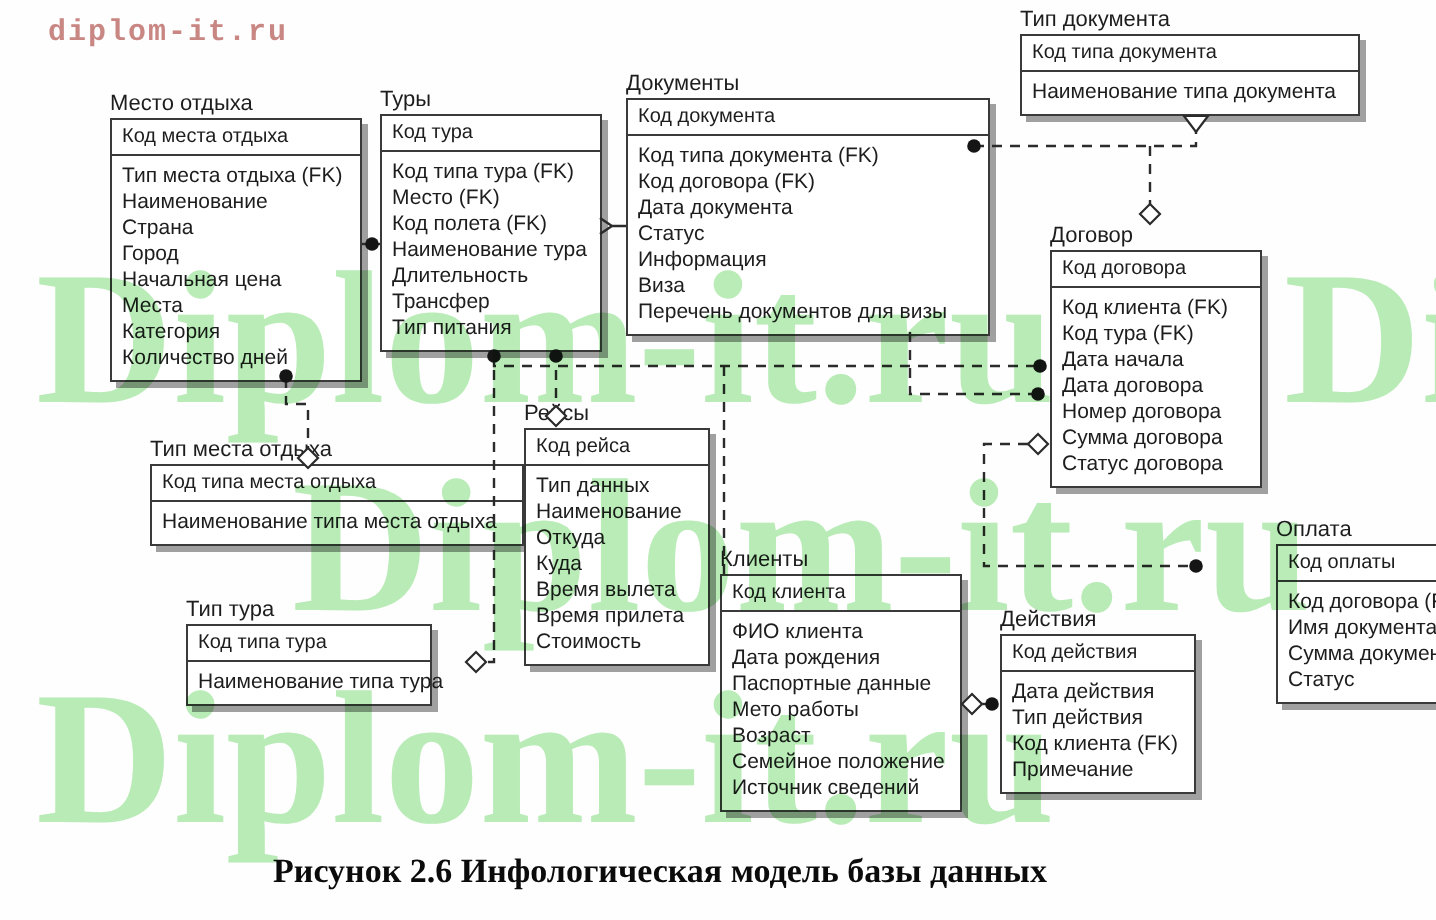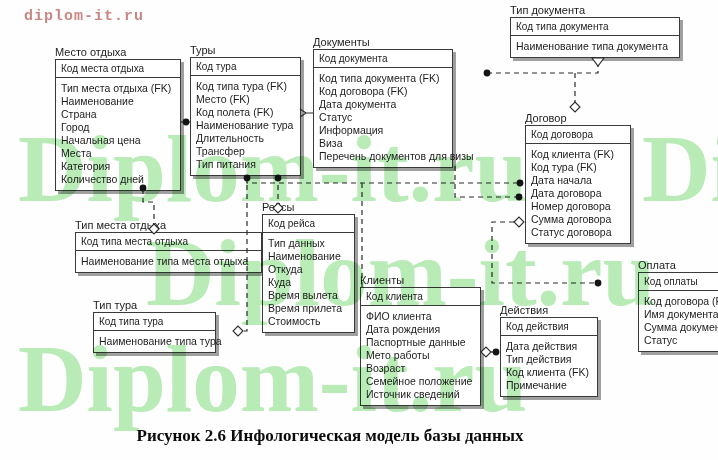--- a/index.html
+++ b/index.html
@@ -14,21 +14,21 @@
   .entity{position:absolute;z-index:1;}
   .etitle{font-size:11px;color:#1d1d1d;height:14px;line-height:14px;white-space:nowrap;}
   .ebox{background:#ffffff;border:1px solid #3a3a3a;box-shadow:3px 3px 0 rgba(82,82,82,.55);}
   .ekey{border-bottom:1px solid #3a3a3a;padding:2px 4px 2px 5px;font-size:10px;
         line-height:13px;color:#1d1d1d;white-space:nowrap;}
   .efields{padding:4px 3px 4px 5px;}
   .efield{font-size:10.5px;line-height:13px;color:#1d1d1d;white-space:nowrap;}
 
   #ent-mesto-otdyha   {left:55px; top:45px; width:126px;}
   #ent-tury           {left:190px;top:43px; width:111px;}
-  #ent-dokumenty      {left:313px;top:35px; width:140px;}
+  #ent-dokumenty      {left:313px;top:35px; width:182px;}
   #ent-tip-dokumenta  {left:510px;top:3px;  width:170px;}
   #ent-dogovor        {left:525px;top:111px;width:106px;}
   #ent-tip-mesta-otdyha{left:35px;top:218px;width:187px;padding-left:40px;}
   #ent-tip-tura       {left:93px; top:298px;width:123px;}
   #ent-reisy          {left:262px;top:200px;width:93px;}
   #ent-klienty        {left:360px;top:273px;width:121px;}
   #ent-deistviya      {left:500px;top:303px;width:98px;}
   #ent-oplata         {left:603px;top:258px;width:110px;padding-left:35px;}
 
   

